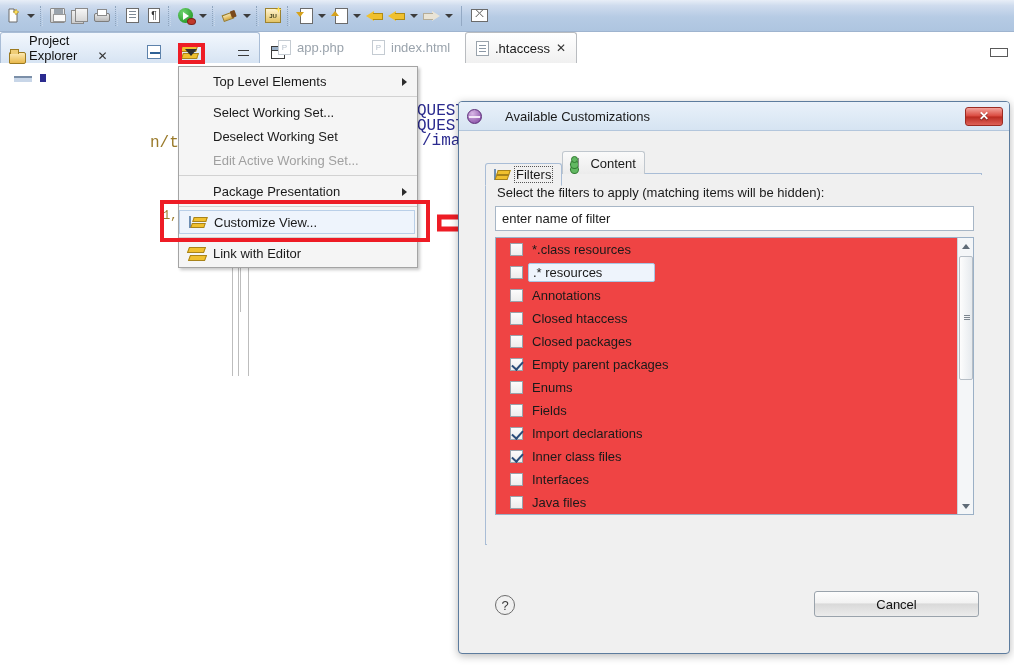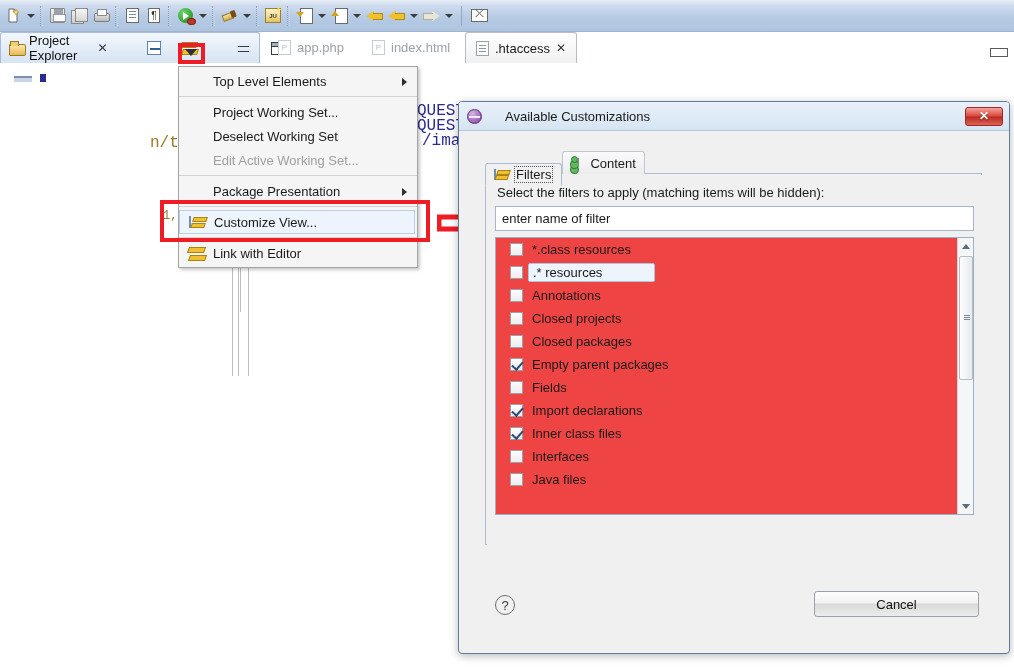--- a/index.html
+++ b/index.html
@@ -96,21 +96,21 @@
                linear-gradient(-135deg,transparent 45%,#8a8a8a 46%,#8a8a8a 50%,transparent 51%);}
 
   
   #viewbar { position:absolute; left:0; top:32px; width:1014px; height:32px; background:#ffffff; }
 
   .vtab {
     position:absolute; top:0; height:31px;
     background:linear-gradient(to bottom,#f2f7fd,#d7e4f3);
     border:1px solid #a9bdd6; border-bottom:none;
     border-radius:3px 3px 0 0;
-    display:flex; align-items:center; padding:0 8px; gap:20px;
+    display:flex; align-items:flex-end; padding:0 8px; gap:20px;
   }
   #pe-tab { left:0; width:260px; }
   .pe-icon { width:16px;height:14px;position:relative; }
   .pe-icon::before{content:"";position:absolute;left:0;top:3px;width:15px;height:10px;
     background:linear-gradient(#fde9b2,#e9b94d);border:1px solid #9c7a20;border-radius:1px 2px 2px 1px;}
   .pe-icon::after{content:"";position:absolute;left:1px;top:0;width:7px;height:4px;
     background:#f0cd77;border:1px solid #9c7a20;border-bottom:none;}
   .pe-label { font-size:13px; color:#111; }
   .closex { font-size:12px; color:#333; }
 
@@ -455,21 +455,21 @@
 <div style="position:absolute;left:40px;top:74px;width:6px;height:8px;background:#2b2b8f;"></div>
 
 <div id="vmenu">
   <div class="mrow msub">
     <span class="micon"></span>
     <span class="mlabel">Top Level Elements</span>
   </div>
   <div class="msep"></div>
   <div class="mrow">
     <span class="micon"></span>
-    <span class="mlabel">Project Working Set...</span>
+    <span class="mlabel">Select Working Set...</span>
   </div>
   <div class="mrow">
     <span class="micon"></span>
     <span class="mlabel">Deselect Working Set</span>
   </div>
   <div class="mrow">
     <span class="micon"></span>
     <span class="mlabel disabled">Edit Active Working Set...</span>
   </div>
   <div class="msep"></div>
@@ -537,29 +537,33 @@
           <div class="frow selected">
             <span class="cbx"></span>
             <span class="ftext">.* resources</span>
           </div>
           <div class="frow">
             <span class="cbx"></span>
             <span class="ftext">Annotations</span>
           </div>
           <div class="frow">
             <span class="cbx"></span>
-            <span class="ftext">Closed projects</span>
+            <span class="ftext">Closed htaccess</span>
           </div>
           <div class="frow">
             <span class="cbx"></span>
             <span class="ftext">Closed packages</span>
           </div>
           <div class="frow">
             <span class="cbx checked"></span>
             <span class="ftext">Empty parent packages</span>
+          </div>
+          <div class="frow">
+            <span class="cbx"></span>
+            <span class="ftext">Enums</span>
           </div>
           <div class="frow">
             <span class="cbx"></span>
             <span class="ftext">Fields</span>
           </div>
           <div class="frow">
             <span class="cbx checked"></span>
             <span class="ftext">Import declarations</span>
           </div>
           <div class="frow">

